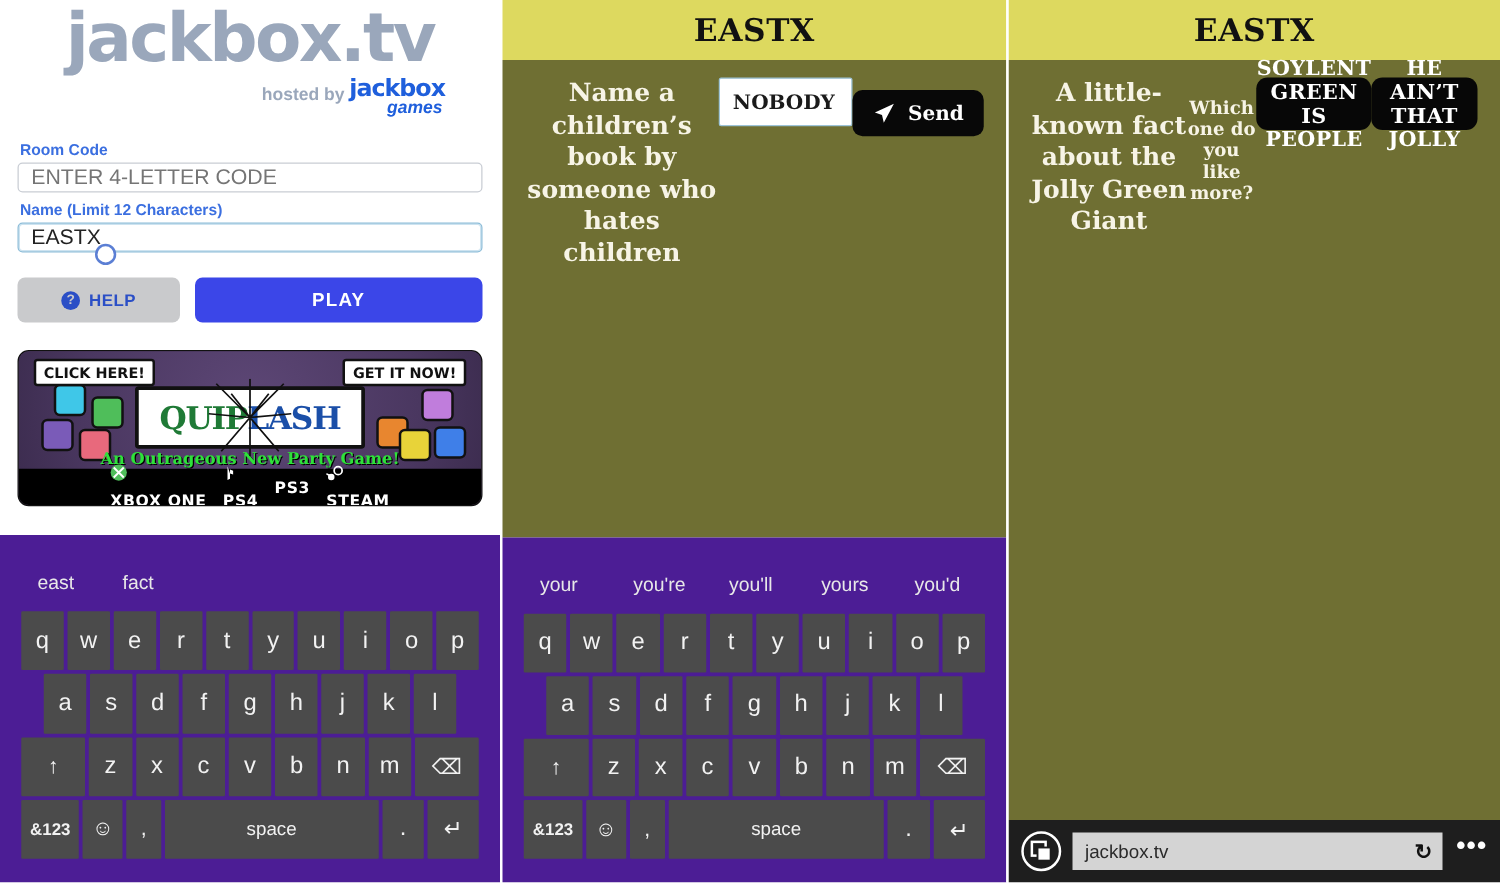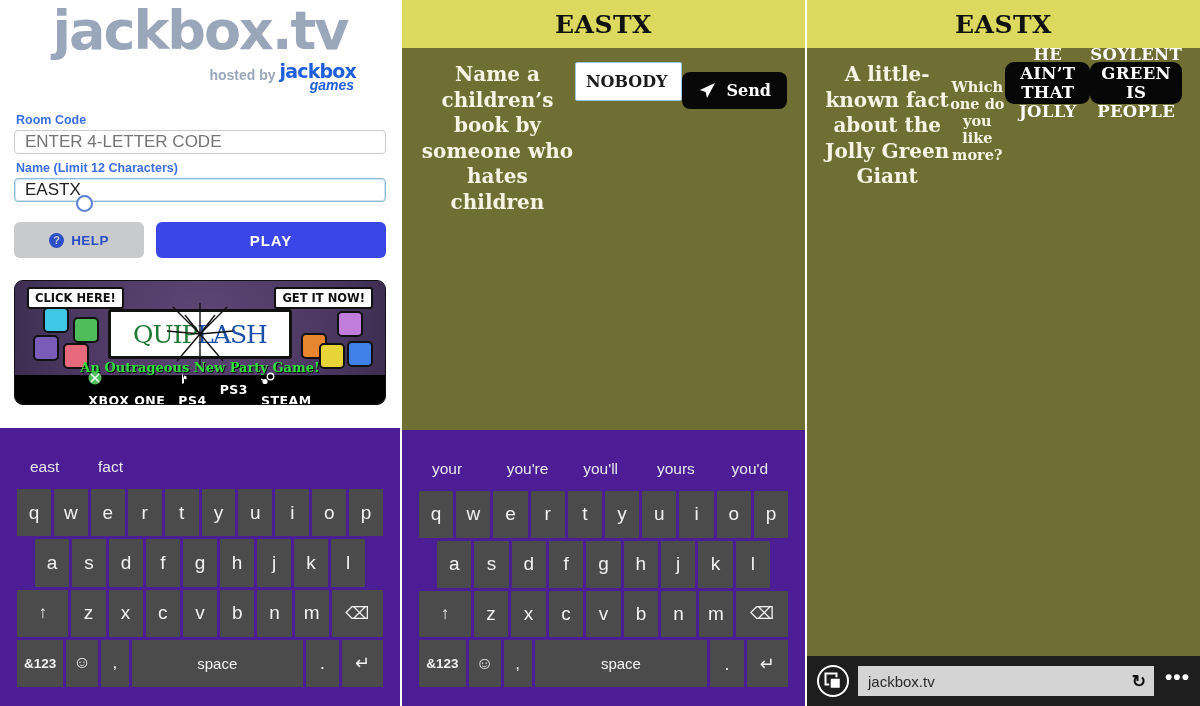--- a/index.html
+++ b/index.html
@@ -118,21 +118,21 @@
   }
   .ad-bubble.left { left: 12px; }
   .ad-bubble.right { right: 12px; }
   .ad-logo {
     position: absolute; left: 50%; top: 28px; transform: translateX(-50%);
     background: #ffffff; border: 3px solid #111;
     width: 184px; height: 50px; border-radius: 3px;
     display: flex; align-items: center; justify-content: center;
   }
   .ad-logo span {
-    font-family: "DejaVu Serif", serif; font-weight: 400;
+    font-family: "DejaVu Serif", serif; font-weight: 700;
     font-size: 25px; letter-spacing: -1px;
   }
   .ad-logo .q { color: #1f7a36; }
   .ad-logo .l { color: #1b4fa8; }
   .ad-burst {
     position: absolute; left: 50%; top: 22px; transform: translateX(-50%);
     width: 70px; height: 62px; z-index: 2; pointer-events: none;
   }
   .ad-tag {
     position: absolute; bottom: 2px; left: 0; right: 0; text-align: center;
@@ -473,22 +473,22 @@
         </div>
       </div>
     </div>
   </div>
 
   <div class="panel-game panel-right">
     <div class="game-header">EASTX</div>
     <div class="game-body">
       <div class="prompt">A little-known fact about the Jolly Green Giant</div>
       <div class="subprompt">Which one do you like more?</div>
+      <button class="choice">SOYLENT GREEN IS PEOPLE</button>
       <button class="choice">HE AIN’T THAT JOLLY</button>
-      <button class="choice">SOYLENT GREEN IS PEOPLE</button>
     </div>
     <div class="browser-bar">
       <div class="tabs-icon">
         <svg width="18" height="18" viewBox="0 0 18 18">
           <rect x="1.5" y="1.5" width="11" height="11" fill="none" stroke="#fff" stroke-width="2"></rect>
           <rect x="6" y="6" width="10.5" height="10.5" fill="#fff" stroke="#1e1e1e" stroke-width="1.5"></rect>
         </svg>
       </div>
       <div class="url-bar">
         <span class="url-text">jackbox.tv</span>

